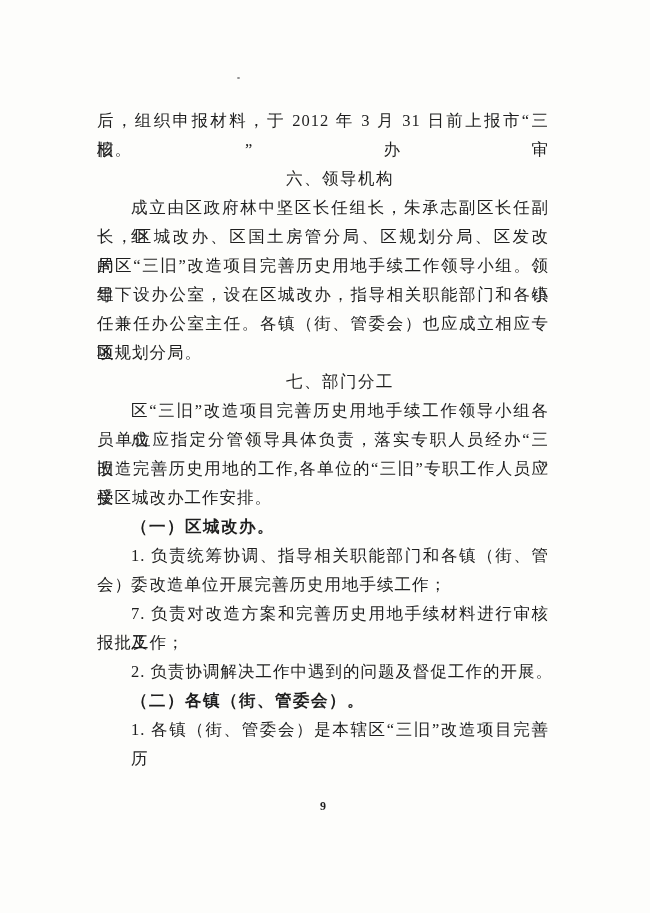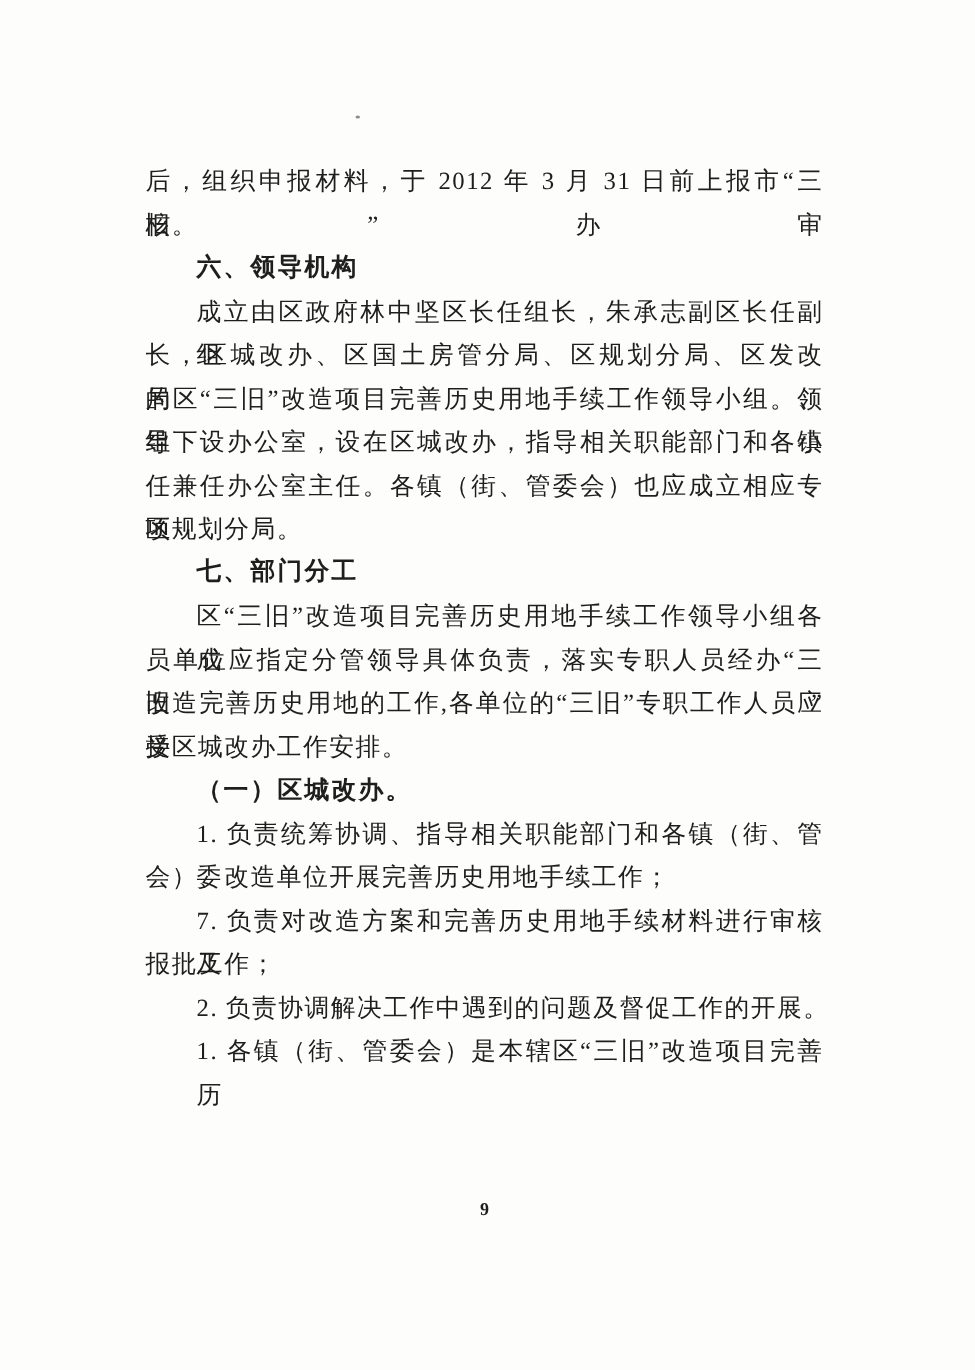--- a/index.html
+++ b/index.html
@@ -33,22 +33,23 @@
     white-space: normal;
     text-align: justify;
     text-align-last: justify;
     text-justify: inter-character;
   }
   .line.indent {
     padding-left: 34px;
   }
   .line.heading-sans {
     font-family: "Liberation Sans", "DejaVu Sans", sans-serif;
-    font-weight: bold;
+    font-weight: normal;
     letter-spacing: 1.5px;
+    text-align: center;
   }
   .line.heading-kai {
     font-weight: bold;
     letter-spacing: 1.5px;
   }
   .page-number {
     position: absolute;
     left: 97px;
     top: 799px;
     width: 452px;
@@ -86,16 +87,17 @@
       <div class="line indent fill">区“三旧”改造项目完善历史用地手续工作领导小组各成</div>
       <div class="line fill">员单位应指定分管领导具体负责，落实专职人员经办“三旧”</div>
       <div class="line fill">改造完善历史用地的工作,各单位的“三旧”专职工作人员应接</div>
       <div class="line">受区城改办工作安排。</div>
       <div class="line indent heading-kai">（一）区城改办。</div>
       <div class="line indent fill">1. 负责统筹协调、指导相关职能部门和各镇（街、管委</div>
       <div class="line">会）、改造单位开展完善历史用地手续工作；</div>
       <div class="line indent fill">7. 负责对改造方案和完善历史用地手续材料进行审核及</div>
       <div class="line">报批工作；</div>
       <div class="line indent">2. 负责协调解决工作中遇到的问题及督促工作的开展。</div>
+      <div class="line indent heading-kai">（二）各镇（街、管委会）。</div>
       <div class="line indent fill">1. 各镇（街、管委会）是本辖区“三旧”改造项目完善历</div>
     </div>
   <div class="page-number">9</div>
 </div>
 
 </body></html>

